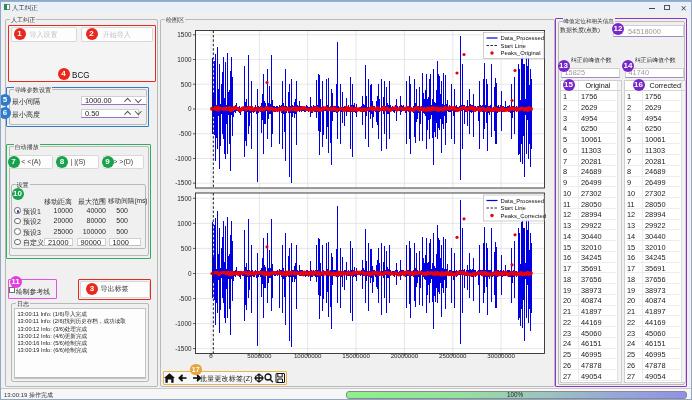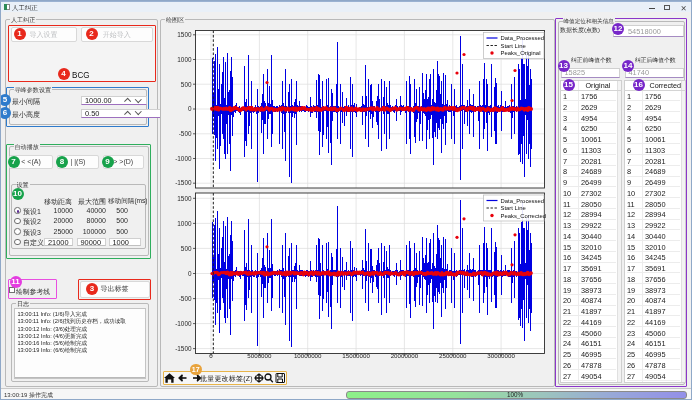--- a/index.html
+++ b/index.html
@@ -48,21 +48,21 @@
 <div style="position:absolute;left:70.5px;top:68.5px;font-size:8.8px;color:#111;transform:scale(0.92,1);transform-origin:left top;">BCG</div>
 <div class="circ red" style="left:56.5px;top:67px;">4</div>
 
 <div class="ann" style="left:5px;top:85.5px;width:143px;height:40px;border:1.6px solid #2e7bcc;"></div>
 <div class="gb" style="left:7.5px;top:88px;width:138px;height:35.5px;">
     <span>寻峰参数设置</span>
   </div>
 <div class="lbl" style="left:11px;top:96.3px;">最小间隔</div>
 <div class="lbl" style="left:11px;top:109.3px;">最小高度</div>
 <div class="spin" style="left:80px;top:95px;width:66px;height:9px;">1000.00</div>
-<div class="spin" style="left:80px;top:107.5px;width:80px;height:9px;">0.50</div>
+<div class="spin" style="left:80px;top:107.5px;width:58px;height:9px;">0.50</div>
 <div class="chu" style="left:124px;top:98px;"></div>
 <div class="chd" style="left:135px;top:95.5px;"></div>
 <div class="chu" style="left:124px;top:110.5px;"></div>
 <div class="chd" style="left:135px;top:108px;"></div>
 <div class="circ blue" style="left:-2px;top:93px;">5</div>
 <div class="circ blue" style="left:-2px;top:106px;">6</div>
 
 <div class="ann" style="left:5px;top:142.5px;width:145px;height:115px;border:1.6px solid #2fae5d;"></div>
 <div class="gb" style="left:7.5px;top:145px;width:140px;height:110px;">
     <span>自动播放</span>

